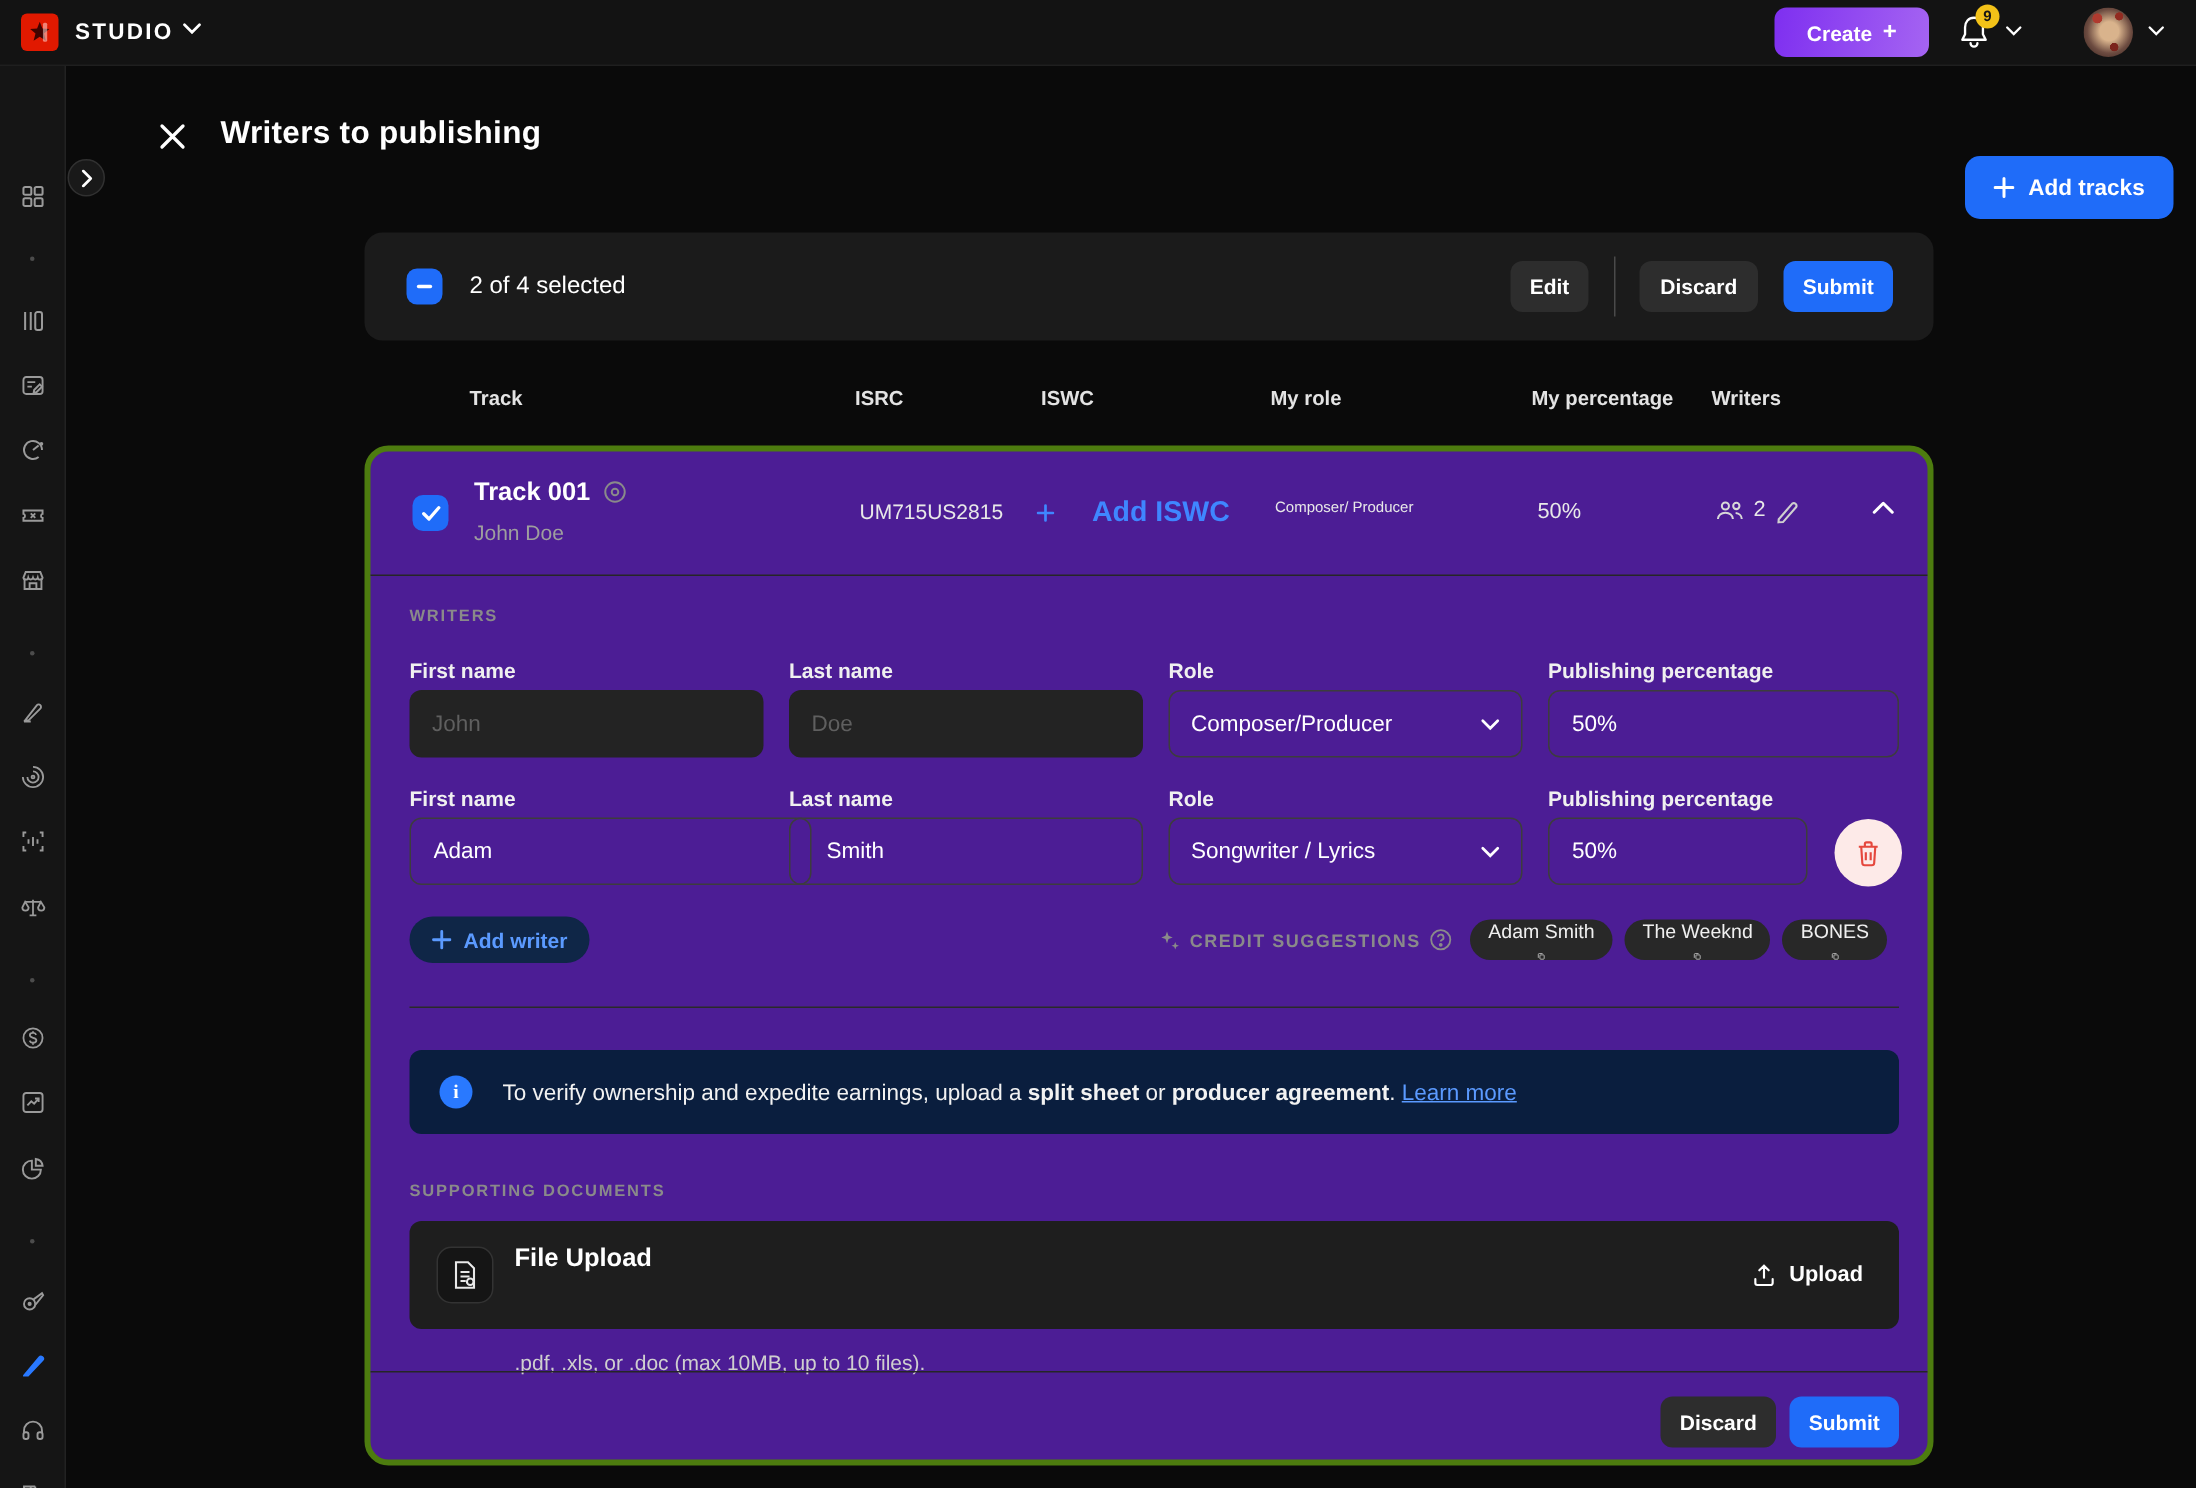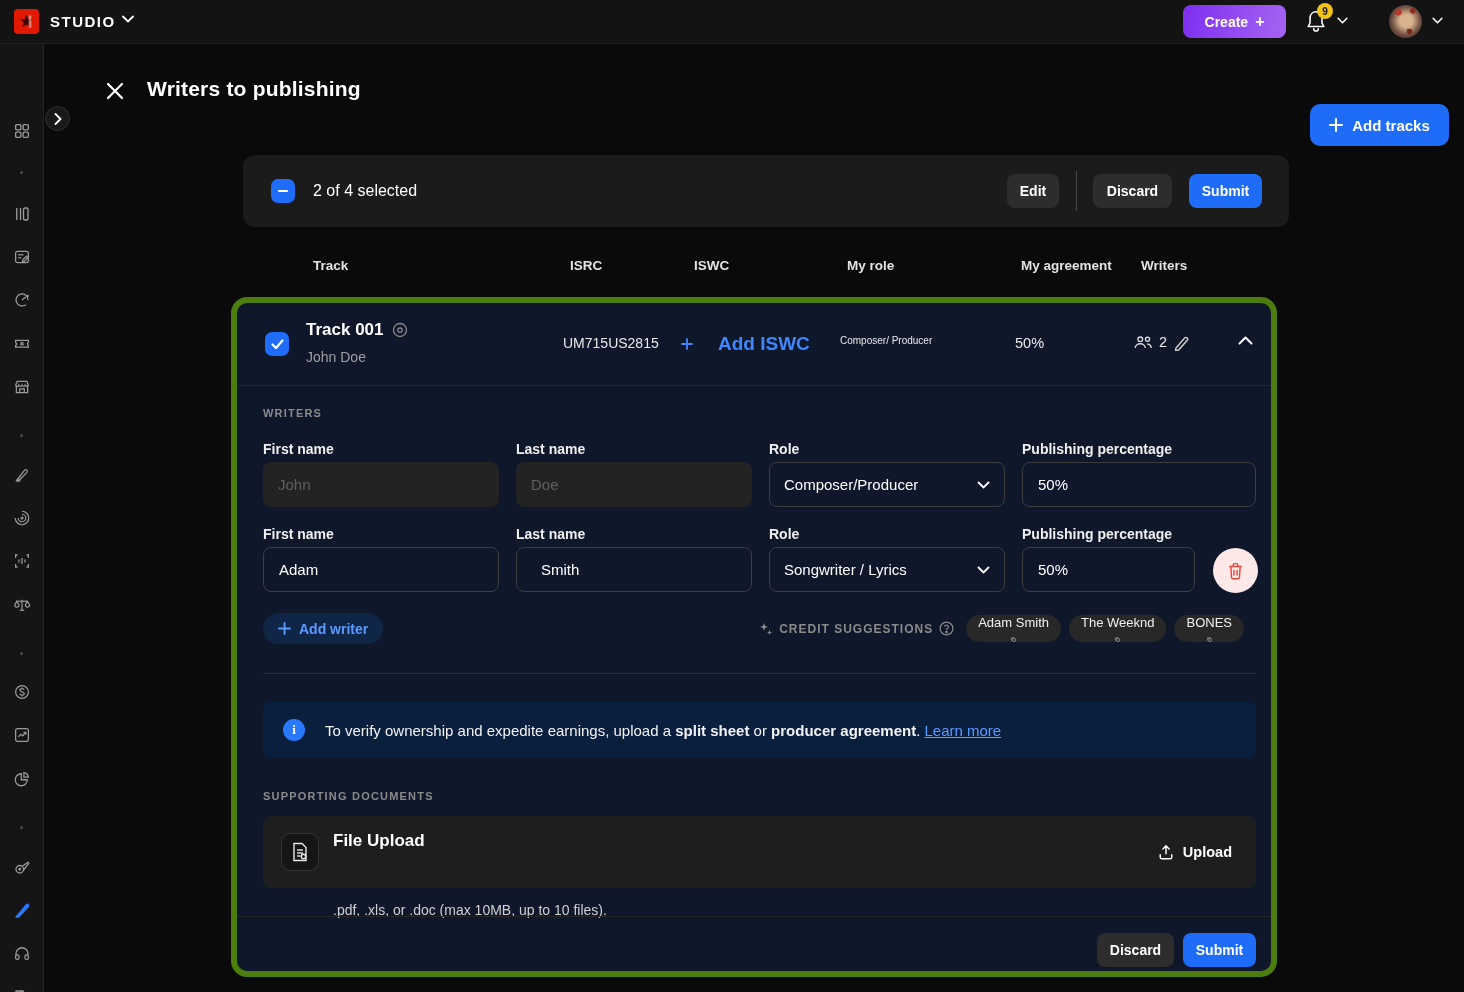--- a/index.html
+++ b/index.html
@@ -46,21 +46,21 @@
   .btn-blue { background:#1f6cf9; }
   .sel-edit { position:absolute; left:764px; top:19px; width:52px; height:34px; }
   .sel-divider { position:absolute; left:833px; top:16px; width:1px; height:40px; background:#4a4a4a; }
   .sel-discard { position:absolute; left:850px; top:19px; width:79px; height:34px; }
   .sel-submit { position:absolute; left:946px; top:19px; width:73px; height:34px; }
 
   
   .thead { position:absolute; top:258px; font-size:13.5px; font-weight:600; color:#e3e3e3; }
 
   
-  .track-card { position:absolute; left:231px; top:297px; width:1046px; height:680px; background:#0f172a; border:6px solid #4d7c0f; border-radius:16px; }
+  .track-card { position:absolute; left:243px; top:297px; width:1046px; height:680px; background:#4c1d95; border:4px solid #4d7c0f; border-radius:16px; }
   .row-check { position:absolute; left:28px; top:29px; }
   .track-title { position:absolute; left:69px; top:17px; font-size:17px; font-weight:700; display:flex; align-items:center; gap:8px; }
   .track-artist { position:absolute; left:69px; top:46px; font-size:14px; color:#9e9e9e; }
   .track-isrc { position:absolute; left:326px; top:32px; font-size:14px; color:#e8e8e8; }
   .add-iswc { position:absolute; left:444px; top:30px; display:flex; align-items:center; gap:25px; color:#3f86ff; font-size:19px; font-weight:700; cursor:pointer; }
   .track-role { position:absolute; left:603px; top:32px; font-size:10px; color:#e8e8e8; }
   .track-pct { position:absolute; left:778px; top:32px; font-size:14.5px; color:#e8e8e8; }
   .track-writers { position:absolute; left:896px; top:31px; display:flex; align-items:center; gap:6px; font-size:14.5px; color:#e8e8e8; }
   .track-editpencil { position:absolute; left:936px; top:31px; cursor:pointer; }
   .track-collapse { position:absolute; left:1001px; top:33px; cursor:pointer; }
@@ -327,21 +327,21 @@
     <button class="btn btn-gray sel-edit">Edit</button>
     <span class="sel-divider"></span>
     <button class="btn btn-gray sel-discard">Discard</button>
     <button class="btn btn-blue sel-submit">Submit</button>
   </div>
 
   <span class="thead" style="left:313px">Track</span>
   <span class="thead" style="left:570px">ISRC</span>
   <span class="thead" style="left:694px">ISWC</span>
   <span class="thead" style="left:847px">My role</span>
-  <span class="thead" style="left:1021px">My agreement</span>
+  <span class="thead" style="left:1021px">My percentage</span>
   <span class="thead" style="left:1141px">Writers</span>
 
   <div class="track-card">
 
     <span class="checkbox row-check">
       <svg width="13" height="11" viewBox="0 0 13 11">
           <polyline points="1.5,5.5 5,9 11.5,1.5" fill="none" stroke="#fff" stroke-width="2.2" stroke-linecap="round" stroke-linejoin="round"></polyline>
         </svg>
     </span>
     <div class="track-title">
@@ -407,21 +407,21 @@
           <polyline points="1.5,1.5 6.5,6.5 11.5,1.5" fill="none" stroke="#fff" stroke-width="1.8" stroke-linecap="round"></polyline>
         </svg>
     </div>
     <input class="t-input input-line" style="left: 785px; top: 159px; width: 234px;" value="50%">
 
     <span class="field-label" style="left:26px;  top:223px">First name</span>
     <span class="field-label" style="left:279px; top:223px">Last name</span>
     <span class="field-label" style="left:532px; top:223px">Role</span>
     <span class="field-label" style="left:785px; top:223px">Publishing percentage</span>
 
-    <input class="t-input input-line" style="left: 26px; top: 244px; width: 236px;" value="Adam">
+    <input class="t-input input-line" style="left: 26px; top: 244px; width: 268px;" value="Adam">
     <input class="t-input input-line" style="left: 279px; top: 244px; width: 236px; padding-left: 24px;" value="Smith">
     <div class="t-select" style="left:532px; top:244px; width:236px">
       <span>Songwriter / Lyrics</span>
       <svg width="13" height="8" viewBox="0 0 13 8">
           <polyline points="1.5,1.5 6.5,6.5 11.5,1.5" fill="none" stroke="#fff" stroke-width="1.8" stroke-linecap="round"></polyline>
         </svg>
     </div>
     <input class="t-input input-line" style="left: 785px; top: 244px; width: 173px;" value="50%">
     <button class="delete-writer">
       <svg width="17" height="18" viewBox="0 0 18 20">

